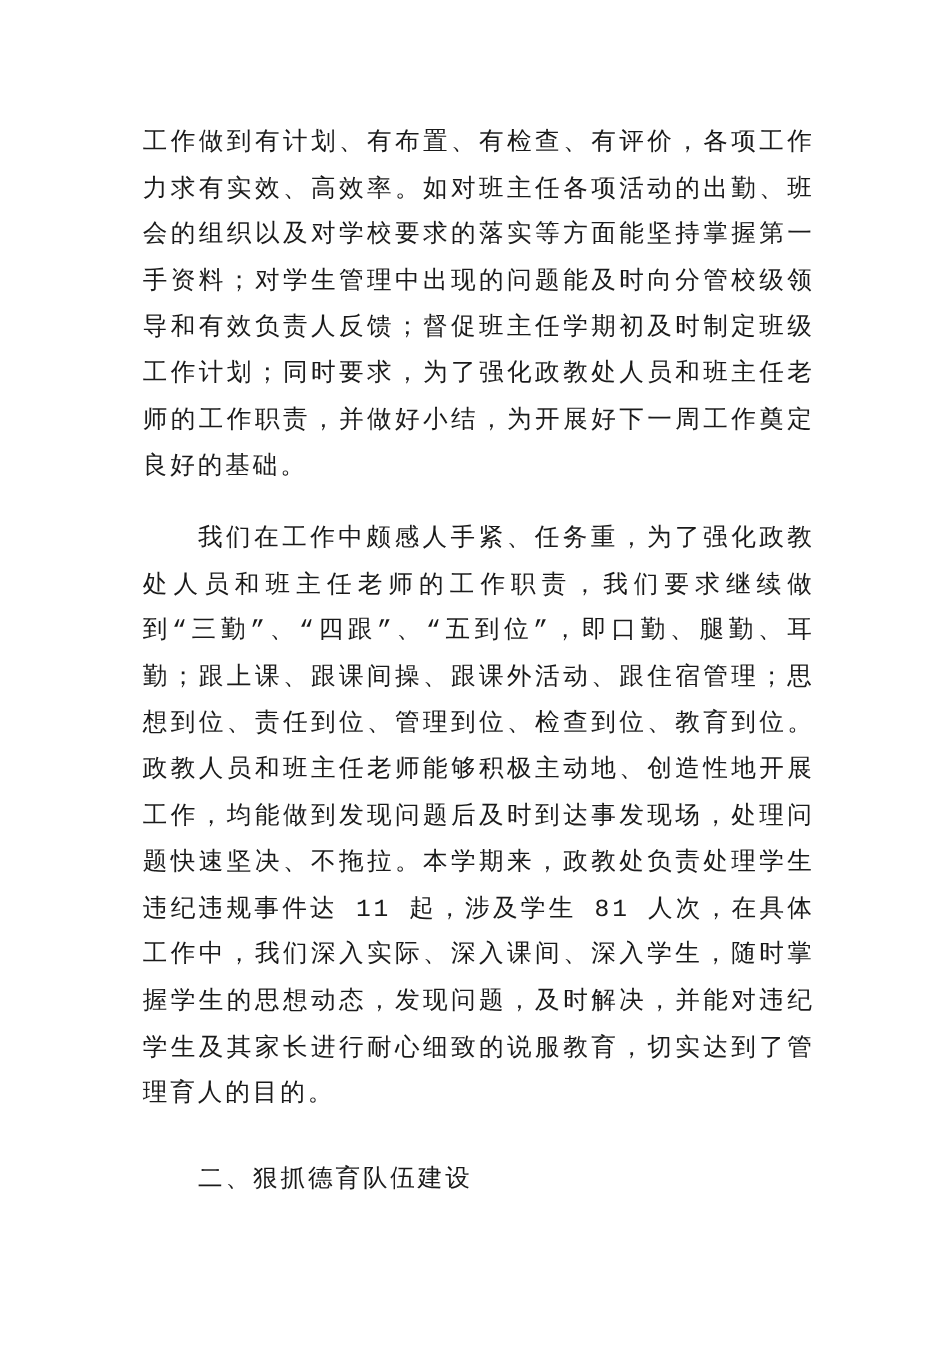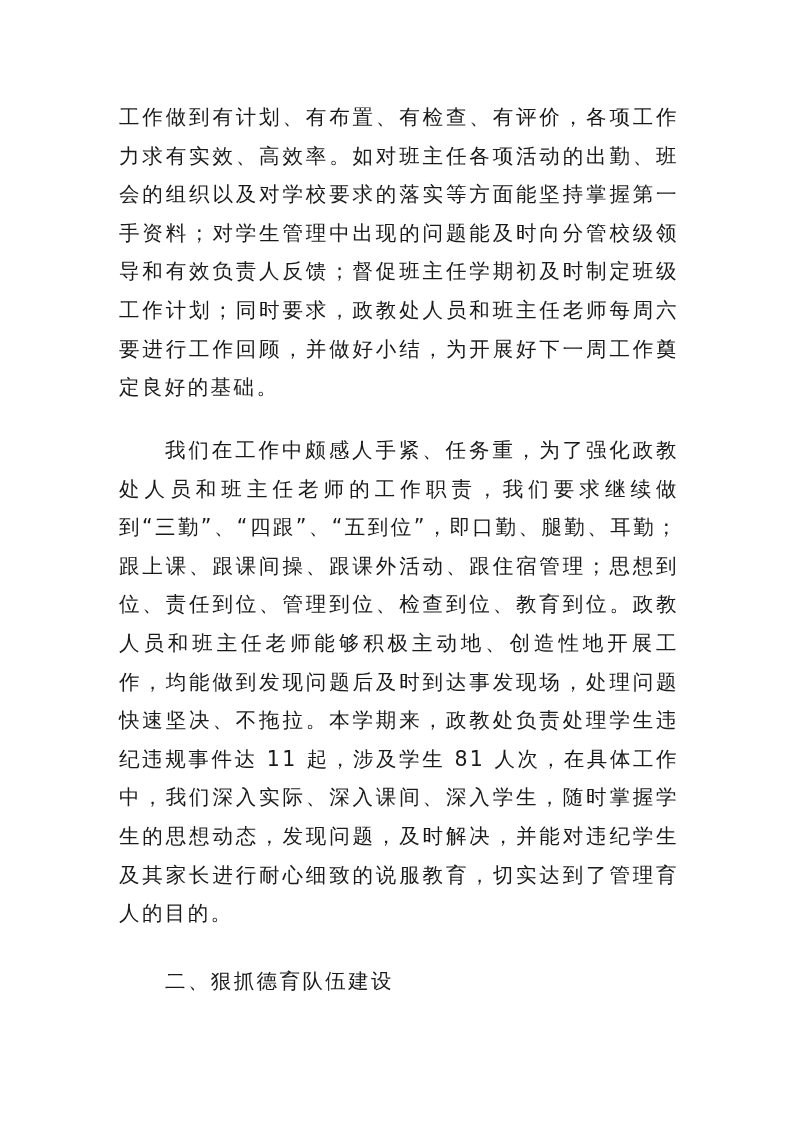--- a/index.html
+++ b/index.html
@@ -25,20 +25,21 @@
     margin: 0;
     font-size: 20.5px;
     line-height: 38.6px;
     letter-spacing: 2.4px;
     text-align: justify;
     text-align-last: left;
     word-break: break-all;
   }
   .para.indent {
     text-indent: 46px;
+    font-family: Liberation Mono, monospace;
   }
   .para-1 {
     position: absolute;
     top: 0;
     left: 0;
     width: 560px;
   }
   .para-2 {
     position: absolute;
     top: 333px;
@@ -55,18 +56,18 @@
     line-height: 38.6px;
     letter-spacing: 2.4px;
     text-indent: 46px;
     font-weight: normal;
   }
 </style>
 </head>
 <body>
 
 <div class="page">
-  <p class="para para-1">工作做到有计划、有布置、有检查、有评价，各项工作力求有实效、高效率。如对班主任各项活动的出勤、班会的组织以及对学校要求的落实等方面能坚持掌握第一手资料；对学生管理中出现的问题能及时向分管校级领导和有效负责人反馈；督促班主任学期初及时制定班级工作计划；同时要求，政教处人员和班主任老师每周六要进行工作回顾，并做好小结，为开展好下一周工作奠定良好的基础。</p>
+  <p class="para para-1">工作做到有计划、有布置、有检查、有评价，各项工作力求有实效、高效率。如对班主任各项活动的出勤、班会的组织以及对学校要求的落实等方面能坚持掌握第一手资料；对学生管理中出现的问题能及时向分管校级领导和有效负责人反馈；督促班主任学期初及时制定班级工作计划；同时要求，为了强化政教处人员和班主任老师的工作职责，并做好小结，为开展好下一周工作奠定良好的基础。</p>
 
   <p class="para para-2 indent">我们在工作中颇感人手紧、任务重，为了强化政教处人员和班主任老师的工作职责，我们要求继续做到“三勤”、“四跟”、“五到位”，即口勤、腿勤、耳勤；跟上课、跟课间操、跟课外活动、跟住宿管理；思想到位、责任到位、管理到位、检查到位、教育到位。政教人员和班主任老师能够积极主动地、创造性地开展工作，均能做到发现问题后及时到达事发现场，处理问题快速坚决、不拖拉。本学期来，政教处负责处理学生违纪违规事件达 11 起，涉及学生 81 人次，在具体工作中，我们深入实际、深入课间、深入学生，随时掌握学生的思想动态，发现问题，及时解决，并能对违纪学生及其家长进行耐心细致的说服教育，切实达到了管理育人的目的。</p>
 
   <h2 class="heading">二、狠抓德育队伍建设</h2>
 </div>
 
 </body></html>

